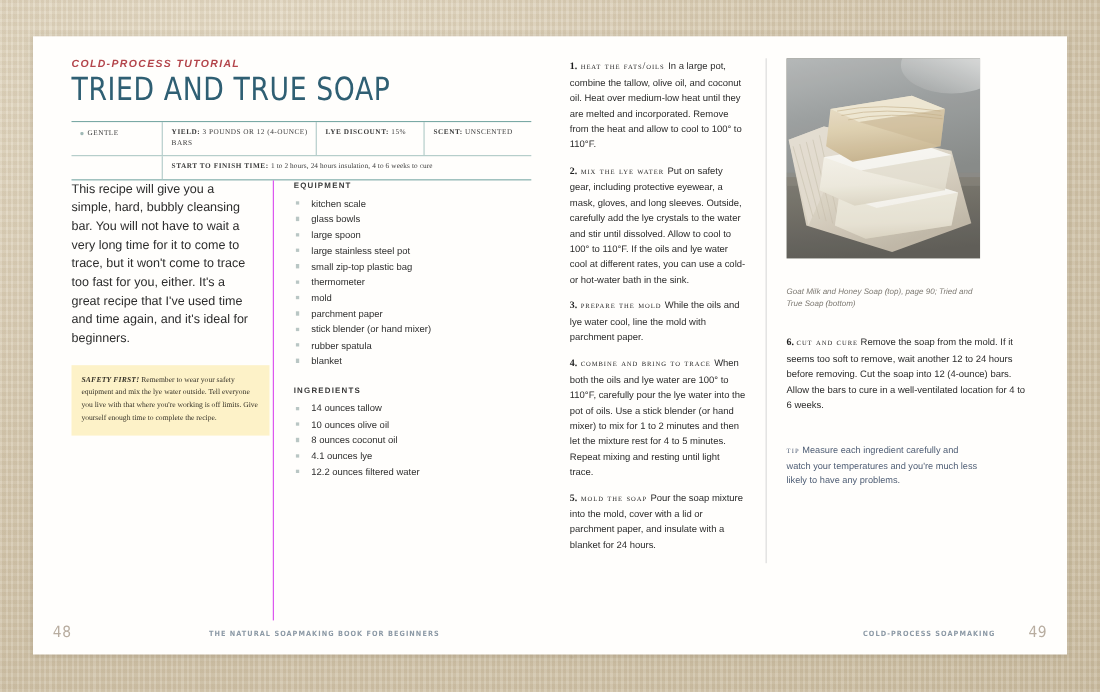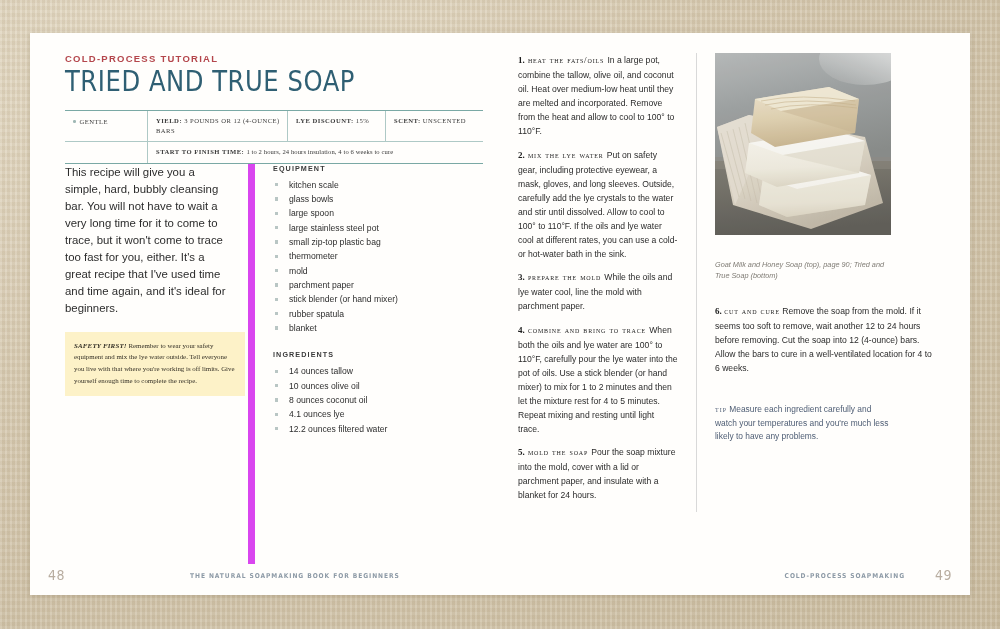--- a/index.html
+++ b/index.html
@@ -60,20 +60,21 @@
     right: 18px;
   }
 
   .eyebrow {
     color: #b4464c;
     font-size: 9.5px;
     font-weight: bold;
     letter-spacing: 1.25px;
     text-transform: uppercase;
     font-family: "Liberation Sans", sans-serif;
+    font-style: italic;
   }
 
   .recipe-title {
     color: #2f5f73;
     font-size: 29px;
     line-height: 1.03;
     letter-spacing: 0.6px;
     font-weight: normal;
     text-transform: uppercase;
     font-family: "DejaVu Sans Condensed", "Liberation Sans Narrow", "Liberation Sans", sans-serif;
@@ -125,21 +126,21 @@
   .spec-cell.spacer { width: 82px; flex: none; }
   .spec-cell.sft    { flex: 1; border-left: 1px solid #aec9c6; }
   .spec-cell b { font-weight: bold; letter-spacing: 0.5px; }
   .spec-cell .val { text-transform: none; letter-spacing: 0.1px; }
 
   
   .l-cols {
     display: flex;
   }
   .l-col-a { width: 183px; flex: none; padding-right: 16px; }
-  .l-col-b { flex: 1; padding-left: 18px; border-left: 7px solid #d946ef; min-height: 400px; }
+  .l-col-b { flex: 1; padding-left: 18px; border-left: 1px solid #d946ef; min-height: 400px; }
 
   .intro {
     font-size: 11.4px;
     line-height: 1.5;
     color: #2c2c2c;
     font-family: "Liberation Sans", sans-serif;
     font-weight: 300;
   }
 
   .safety-box {

